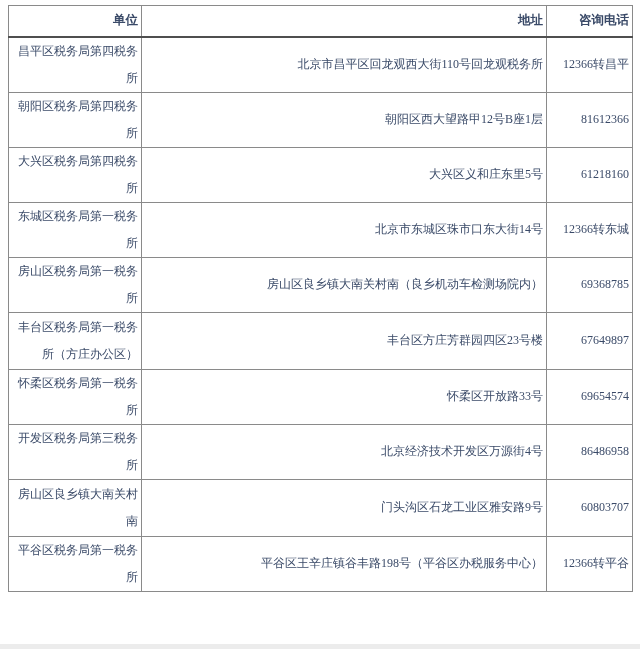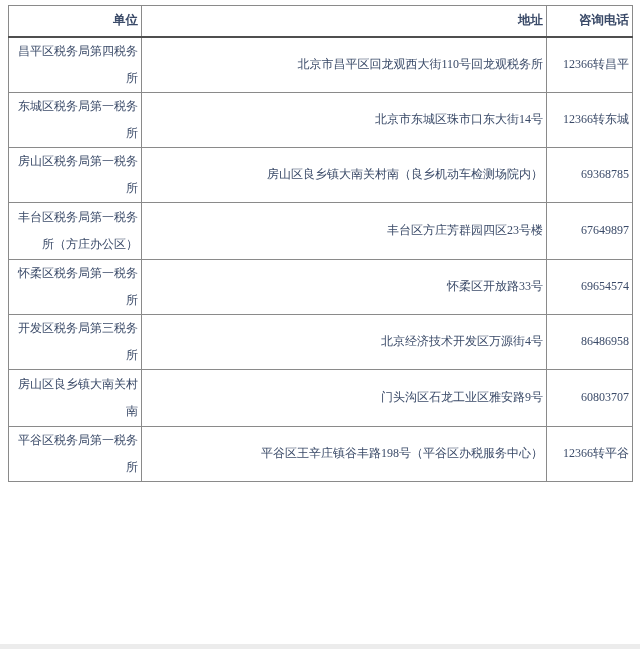--- a/index.html
+++ b/index.html
@@ -68,20 +68,30 @@
         <th>咨询电话</th>
       </tr>
     </thead>
     <tbody id="table-body">
         <tr>
           <td class="unit-cell">昌平区税务局第四税务所</td>
           <td class="addr-cell">北京市昌平区回龙观西大街110号回龙观税务所</td>
           <td class="phone-cell">12366转昌平</td>
         </tr>
         <tr>
+          <td class="unit-cell">朝阳区税务局第四税务所</td>
+          <td class="addr-cell">朝阳区西大望路甲12号B座1层</td>
+          <td class="phone-cell">81612366</td>
+        </tr>
+        <tr>
+          <td class="unit-cell">大兴区税务局第四税务所</td>
+          <td class="addr-cell">大兴区义和庄东里5号</td>
+          <td class="phone-cell">61218160</td>
+        </tr>
+        <tr>
           <td class="unit-cell">东城区税务局第一税务所</td>
           <td class="addr-cell">北京市东城区珠市口东大街14号</td>
           <td class="phone-cell">12366转东城</td>
         </tr>
         <tr>
           <td class="unit-cell">房山区税务局第一税务所</td>
           <td class="addr-cell">房山区良乡镇大南关村南（良乡机动车检测场院内）</td>
           <td class="phone-cell">69368785</td>
         </tr>
         <tr class="tall">

